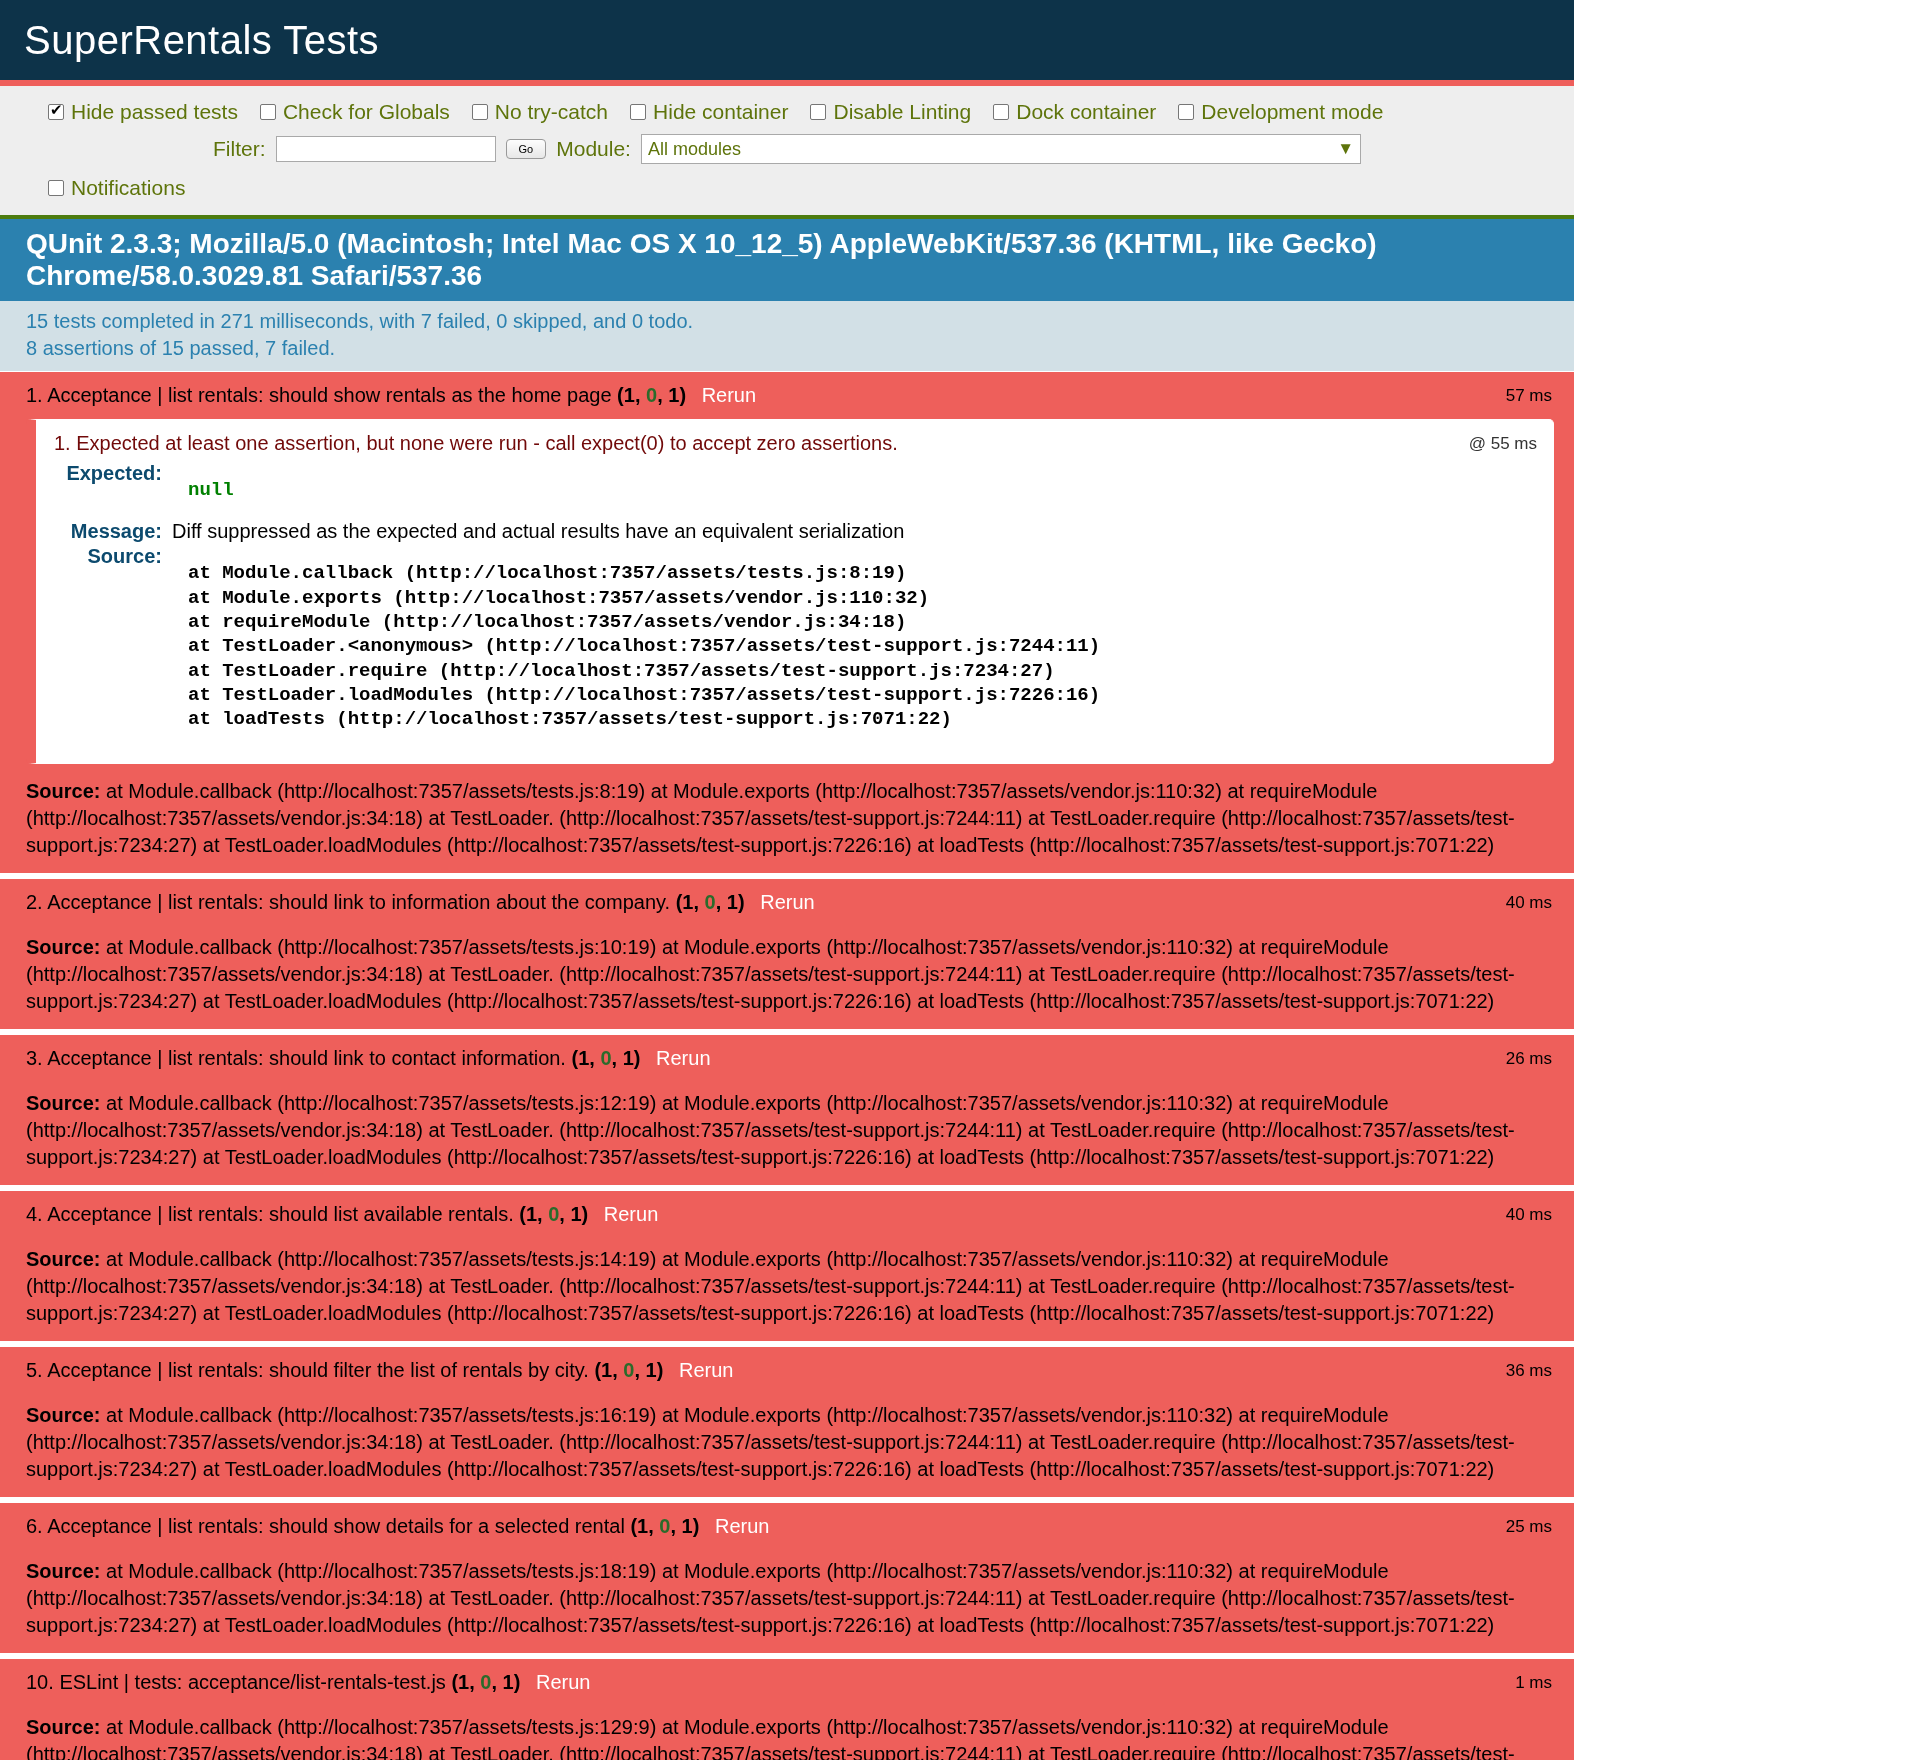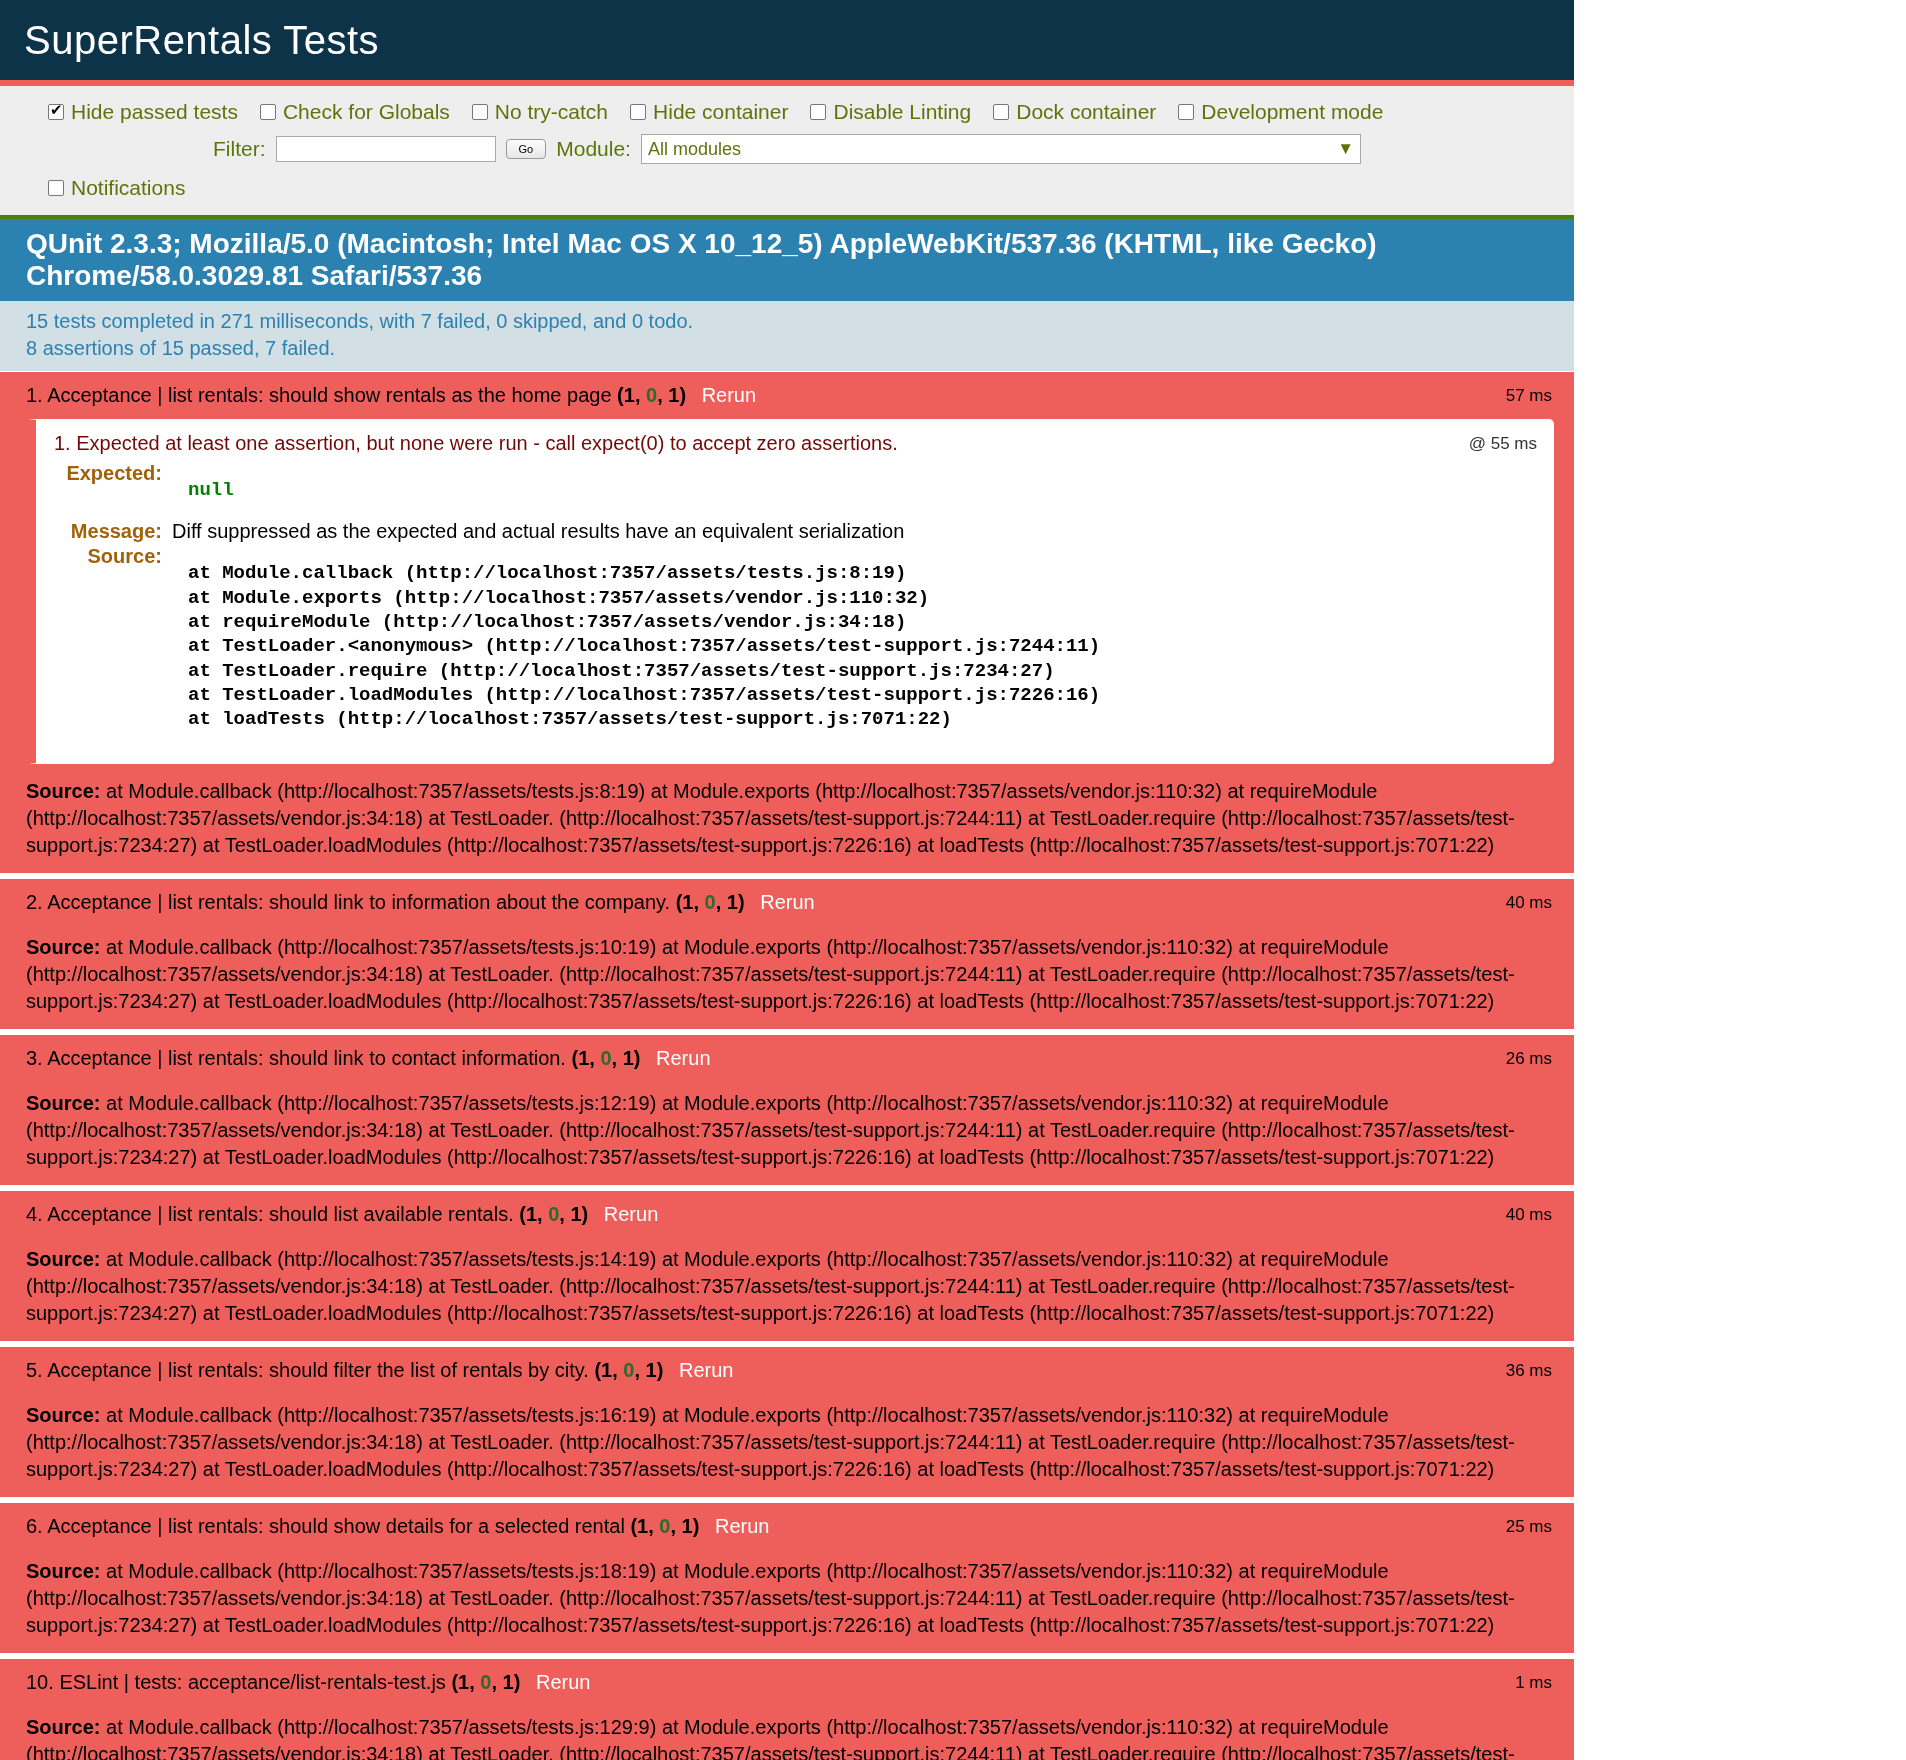--- a/index.html
+++ b/index.html
@@ -182,21 +182,21 @@
     color: #333;
   }
   .assert-msg { color: #710909; font-size: 20px; padding-bottom: 6px; }
   table.qunit-assert-table {
     border-collapse: collapse;
     font-size: 20px;
   }
   table.qunit-assert-table th {
     text-align: right;
     vertical-align: top;
-    color: #a16207;
+    color: #0c4a6e;
     padding: 1px 10px 1px 0;
     white-space: nowrap;
     font-weight: bold;
     width: 118px;
   }
   table.qunit-assert-table td { vertical-align: top; padding: 1px 0; }
   pre.code {
     margin: 16px;
     font-family: "Liberation Mono", monospace;
     font-size: 19px;

